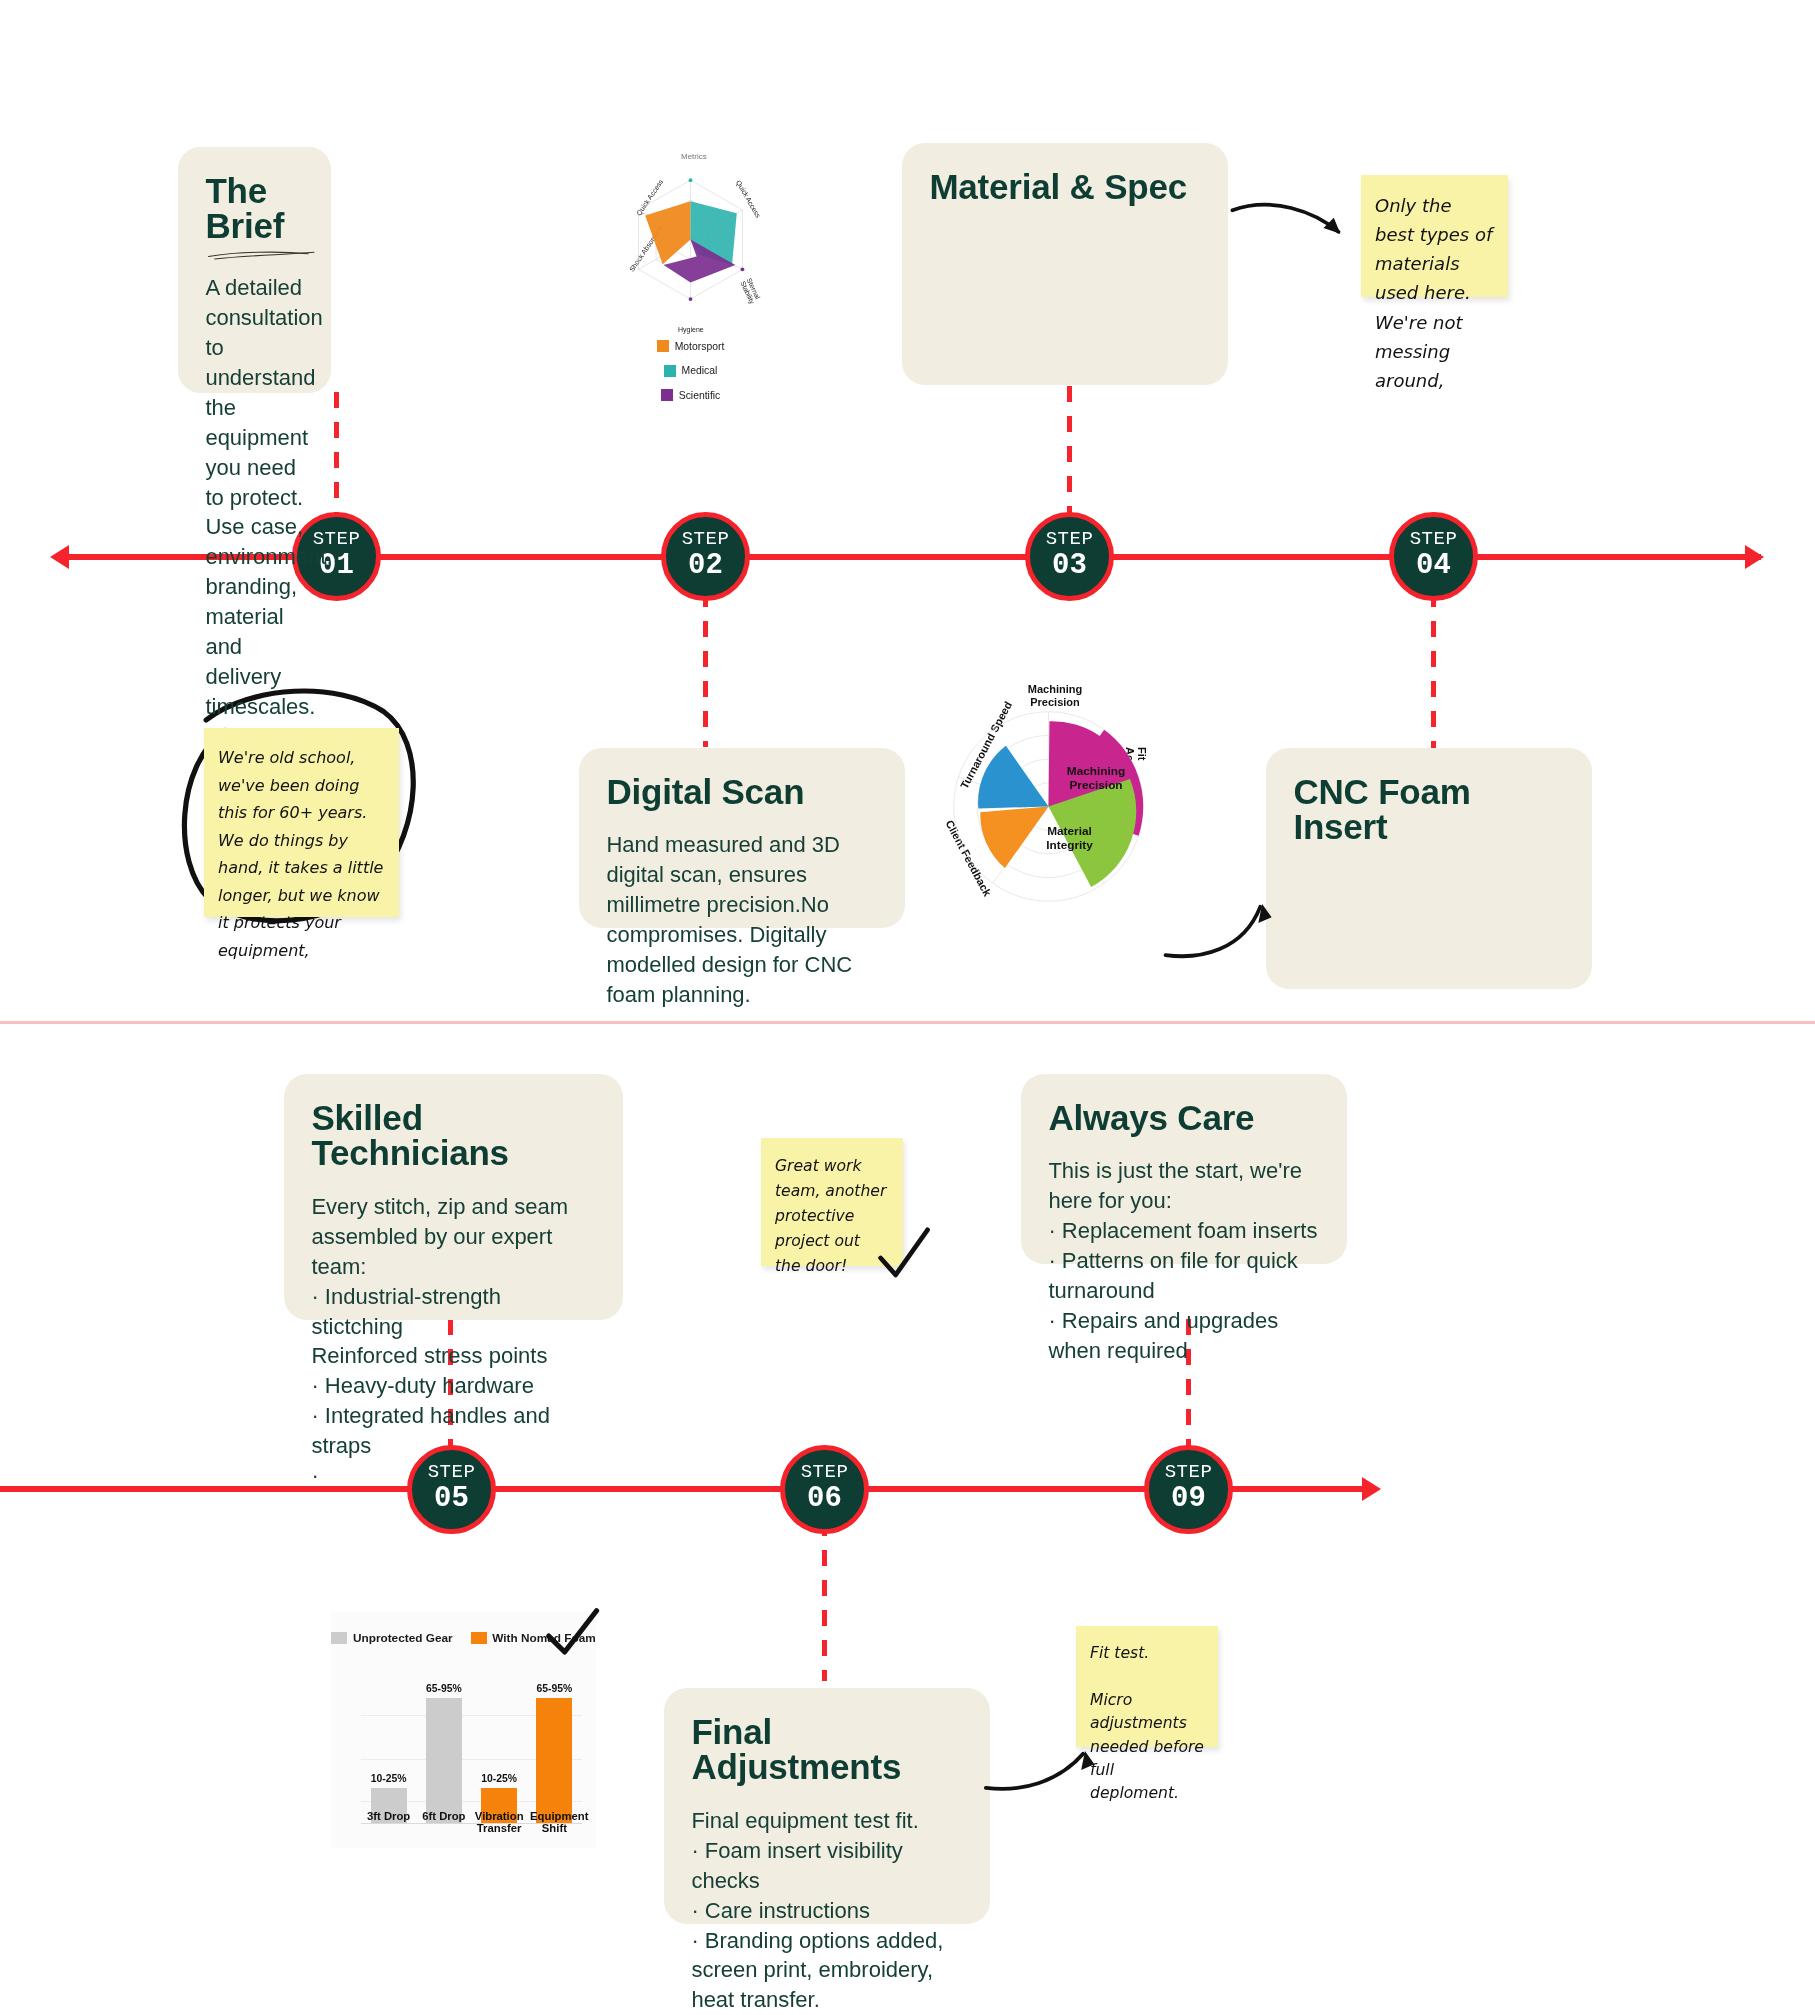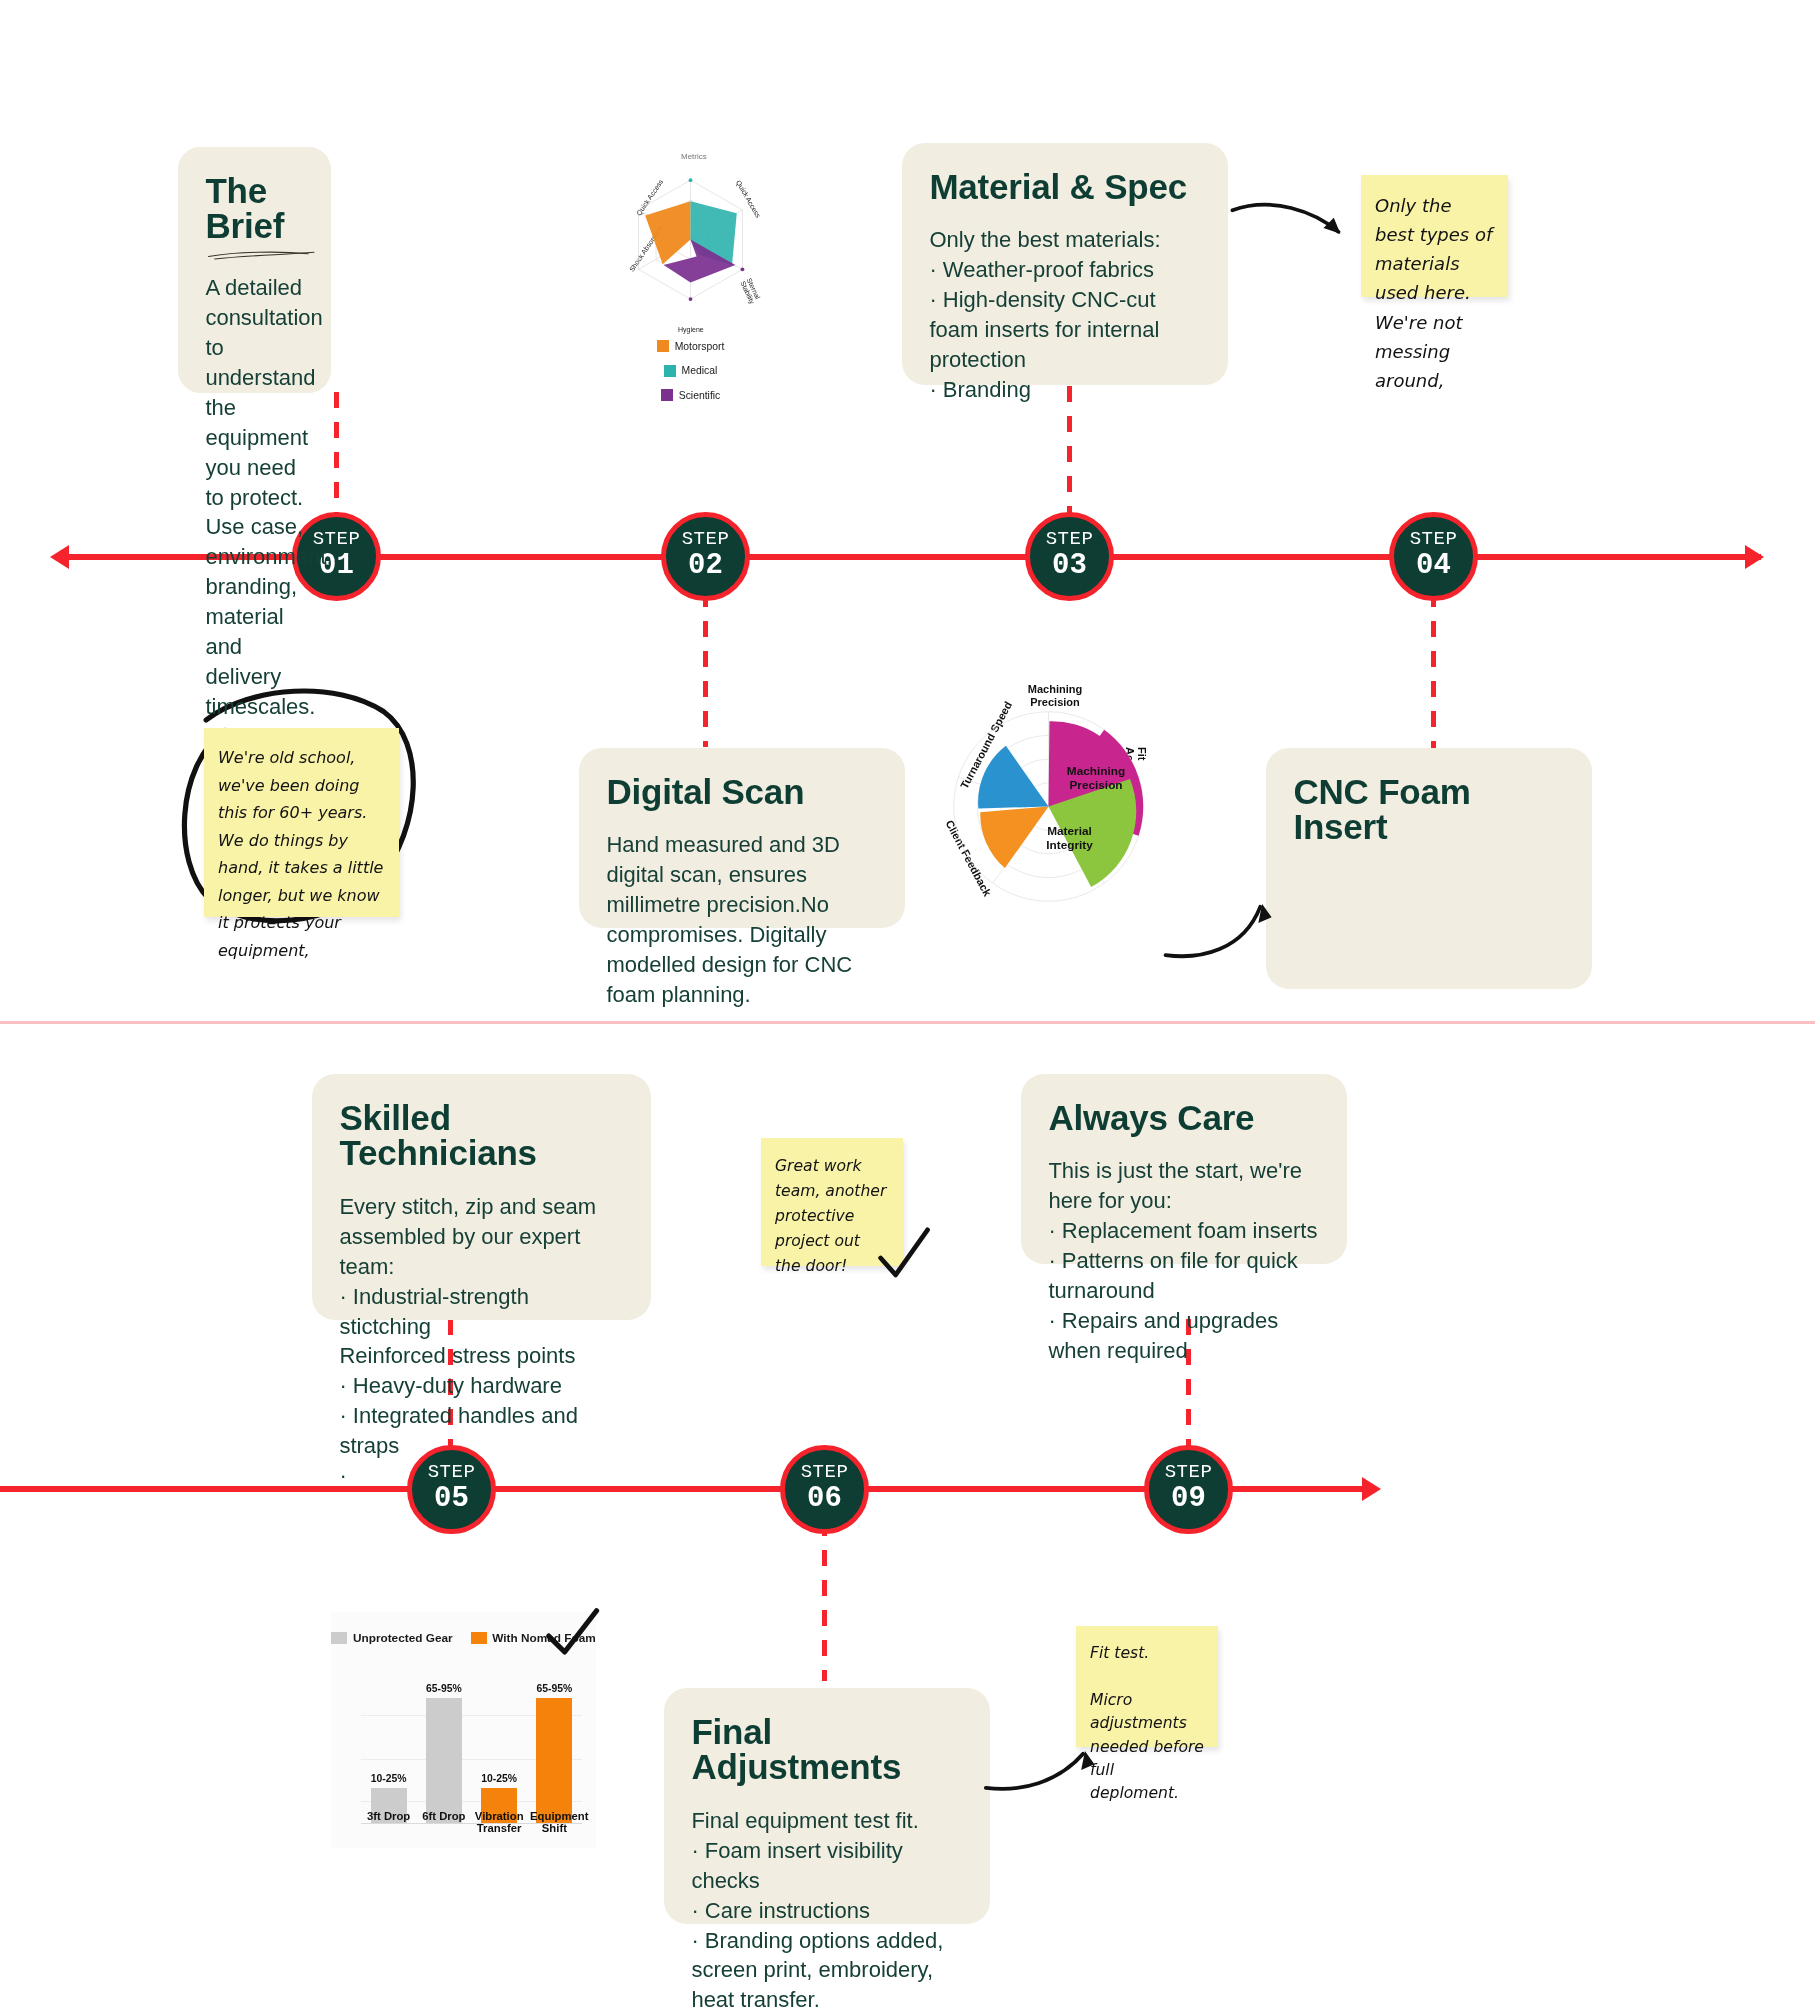--- a/index.html
+++ b/index.html
@@ -170,24 +170,20 @@
   </div>
 
   <div class="dash" style="left:1067px; top:386px; height:142px;"></div>
   <div class="step" style="left:1025px; top:512px;">
     <span class="lbl">STEP</span>
     <span class="num">03</span>
   </div>
 
   <div class="card nounder" style="left:902px; top:143px; width:326px; height:242px;">
     <h2>Material &amp; Spec</h2>
-    <p>Only the best materials:
- · Weather-proof fabrics
- · High-density CNC-cut foam inserts for internal protection
- · Branding</p>
   </div>
 
   <svg style="position:absolute;left:1229px;top:199px;width:128px;height:61px;" viewBox="0 0 270 130" width="128" height="61">
     <path d="M6 24 C 90 -6, 180 26, 232 70" stroke="#111" stroke-width="8" fill="none" stroke-linecap="round"></path>
     <path d="M236 74 L 200 62 L 222 40 Z" fill="#111"></path>
   </svg>
 
   <div class="sticky" style="left:1361px; top:175px; width:147px; height:122px;">Only the best types of materials used here. We're not messing around,</div>
 
   <div class="dash" style="left:1431px; top:591px; height:161px;"></div>
@@ -255,21 +251,21 @@
 
   <div class="axis" style="left:0px; top:1486px; width:1371px;"></div>
   <div class="arrow right" style="left:1362px; top:1477px;"></div>
 
   <div class="dash" style="left:448px; top:1319px; height:127px;"></div>
   <div class="step" style="left:407px; top:1445px;">
     <span class="lbl">STEP</span>
     <span class="num">05</span>
   </div>
 
-  <div class="card nounder" style="left:284px; top:1074px; width:339px; height:246px;margin-left:28px;">
+  <div class="card nounder" style="left:284px; top:1074px; width:339px; height:246px;">
     <h2>Skilled Technicians</h2>
     <p>Every stitch, zip and seam assembled by our expert team:
  · Industrial-strength stictching
 Reinforced stress points
  · Heavy-duty hardware
  · Integrated handles and straps
  ·</p>
   </div>
 
   <div class="chartbox barchart" style="left:331px; top:1612px; width:265px; height:236px; background:#fbfbfb;">

